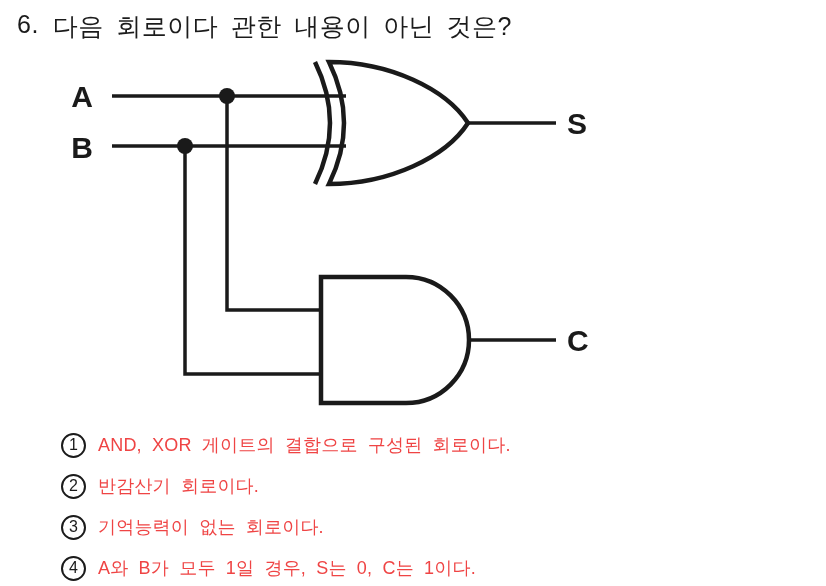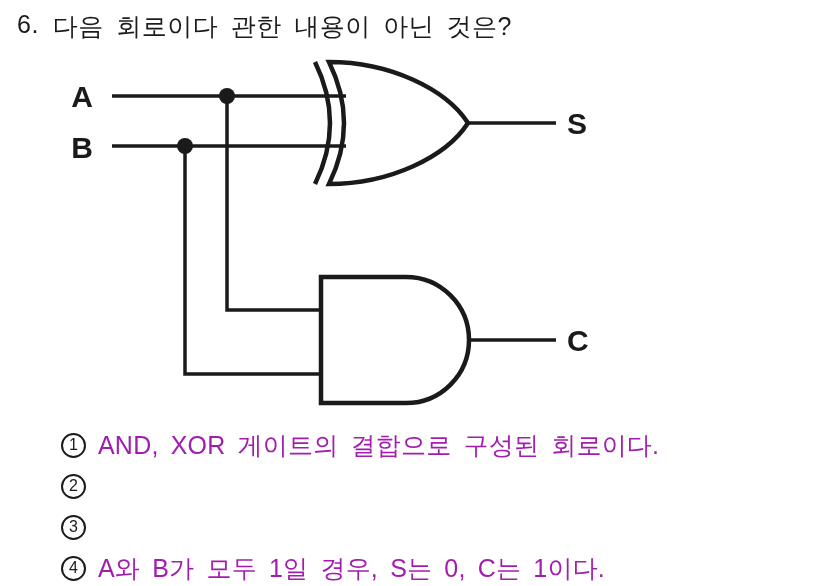--- a/index.html
+++ b/index.html
@@ -66,24 +66,24 @@
     border-radius: 50%;
     display: flex;
     align-items: center;
     justify-content: center;
     font-size: 16px;
     line-height: 1;
     margin-right: 12px;
     color: #1b1b1b;
   }
   .choice .text {
-    font-size: 25px;
+    font-size: 18px;
     letter-spacing: 0.2px;
     word-spacing: 5px;
-    color: #a21caf;
+    color: #ef4444;
   }
 </style>
 </head>
 <body>
 
 <div class="page">
 
   <div class="question-header">
     <span>6.</span>
     <span>다음 회로이다 관한 내용이 아닌 것은?</span>
@@ -117,23 +117,25 @@
     <text x="567" y="351" text-anchor="start">C</text>
   </svg>
 
   <div class="choices">
     <div class="choice">
       <span class="marker">1</span>
       <span class="text">AND, XOR 게이트의 결합으로 구성된 회로이다.</span>
     </div>
     <div class="choice">
       <span class="marker">2</span>
+      <span class="text">반감산기 회로이다.</span>
     </div>
     <div class="choice">
       <span class="marker">3</span>
+      <span class="text">기억능력이 없는 회로이다.</span>
     </div>
     <div class="choice">
       <span class="marker">4</span>
       <span class="text">A와 B가 모두 1일 경우, S는 0, C는 1이다.</span>
     </div>
   </div>
 
 </div>
 
 </body></html>

